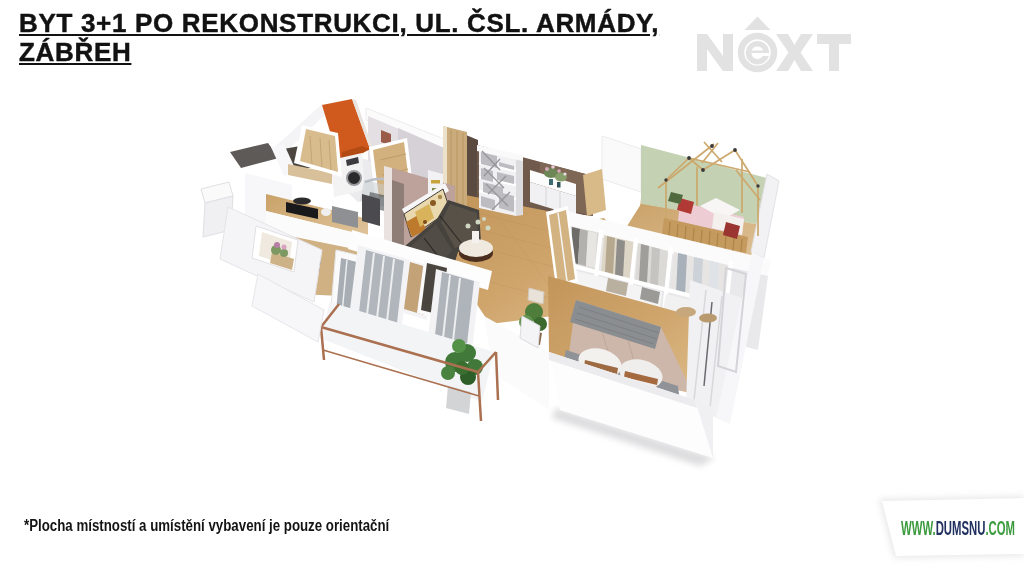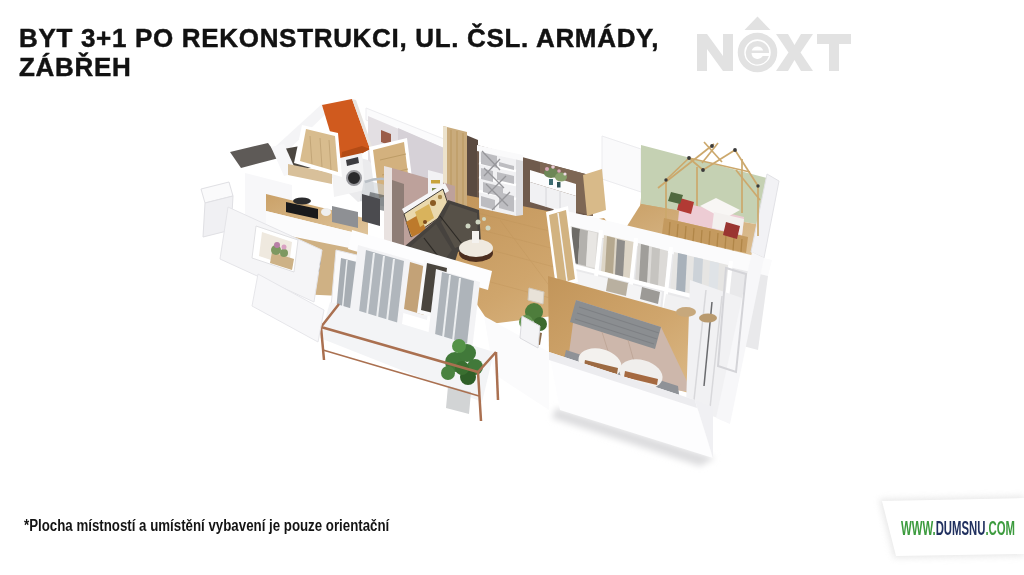--- a/index.html
+++ b/index.html
@@ -1,17 +1,17 @@
 <!DOCTYPE html>
 <html><head>
 <meta charset="utf-8">
 <style>
   html,body{margin:0;padding:0;background:#ffffff;width:1024px;height:575px;overflow:hidden;}
   body{font-family:"Liberation Sans", sans-serif;position:relative;}
-  #title{position:absolute;left:19px;top:24px;font-size:26px;line-height:29px;font-weight:bold;color:#121212;letter-spacing:0.68px;-webkit-text-stroke:0.45px #121212;}
+  #title{position:absolute;left:19px;top:9px;font-size:26px;line-height:29px;font-weight:bold;color:#121212;letter-spacing:0.68px;text-decoration:underline;-webkit-text-stroke:0.45px #121212;}
   #disc{position:absolute;left:24px;top:517px;font-size:16px;font-weight:bold;color:#141414;transform:scaleX(0.83);transform-origin:left top;}
 </style>
 </head>
 <body>
 
 <div id="title">BYT 3+1 PO REKONSTRUKCI, UL. ČSL. ARMÁDY,<br>ZÁBŘEH</div>
 <svg width="1024" height="575" viewBox="0 0 1024 575" style="position:absolute;left:0;top:0">
 <defs>
   <linearGradient id="wood1" x1="0" y1="0" x2="1" y2="1">
     <stop offset="0" stop-color="#c2955a"></stop>

